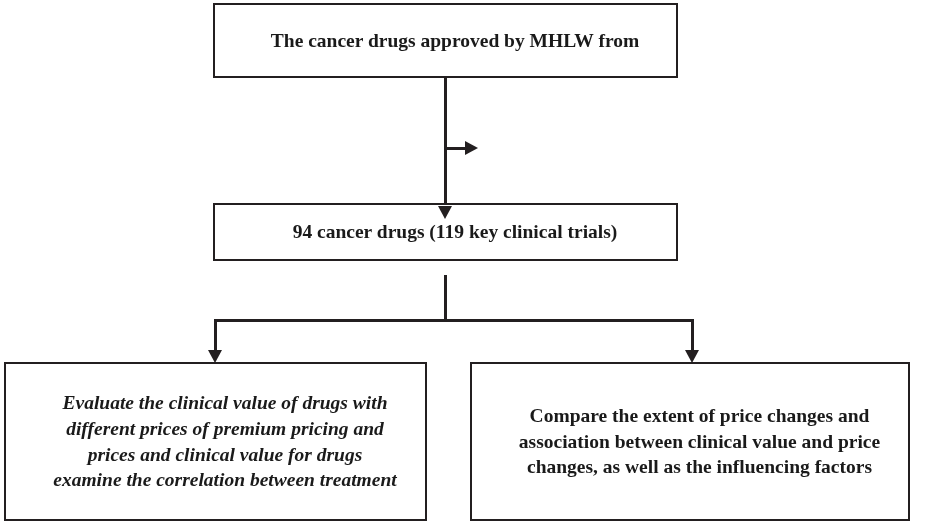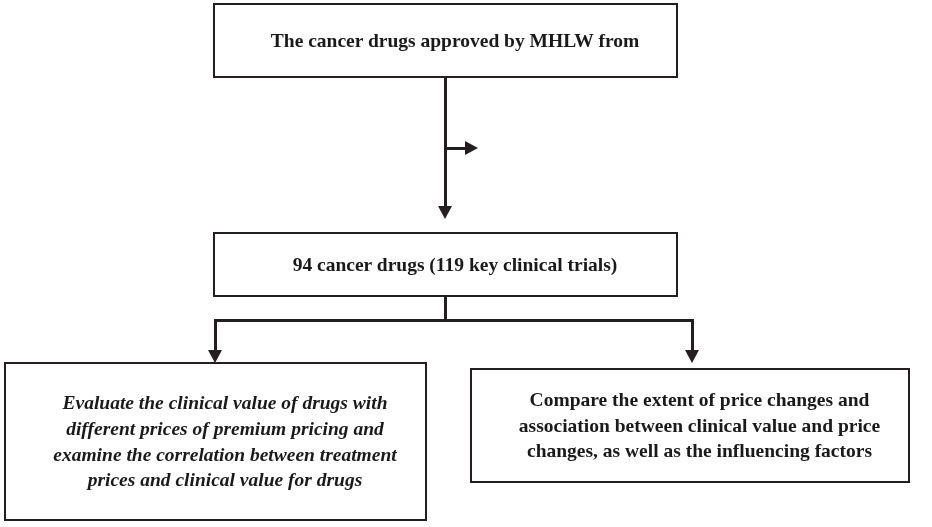--- a/index.html
+++ b/index.html
@@ -38,23 +38,23 @@
   }
   .node-text.left-align {
     text-align: left;
     padding-left: 16px;
   }
   .node-text .ln { display: block; white-space: nowrap; }
 
   
   #box-top      { left: 213px; top: 3px;   width: 465px; height: 75px; }
   #box-excl     { left: 478px; top: 99px;  width: 442px; height: 101px; }
-  #box-mid      { left: 213px; top: 232px; width: 465px; height: 65px; }
+  #box-mid      { left: 213px; top: 203px; width: 465px; height: 58px; }
   #box-left     { left: 4px;   top: 362px; width: 423px; height: 159px; font-style: italic; }
-  #box-right    { left: 470px; top: 362px; width: 440px; height: 115px; margin-top: 6px; }
+  #box-right    { left: 470px; top: 362px; width: 440px; height: 159px; }
 
   
   .conn {
     position: absolute;
     background: #231f20;
     z-index: 1;
   }
   .vline { width: 2.5px; }
   .hline { height: 2.5px; }
 
@@ -107,22 +107,22 @@
   <div class="node" id="box-mid">
     <div class="node-text">
       <span class="ln">94 cancer drugs (119 key clinical trials)</span>
     </div>
   </div>
 
   <div class="node" id="box-left">
     <div class="node-text">
       <span class="ln">Evaluate the clinical value of drugs with</span>
       <span class="ln">different prices of premium pricing and</span>
+      <span class="ln">prices and clinical value for drugs</span>
       <span class="ln">examine the correlation between treatment</span>
-      <span class="ln">prices and clinical value for drugs</span>
     </div>
   </div>
 
   <div class="node" id="box-right">
     <div class="node-text">
       <span class="ln">Compare the extent of price changes and</span>
       <span class="ln">association between clinical value and price</span>
       <span class="ln">changes, as well as the influencing factors</span>
     </div>
   </div>

